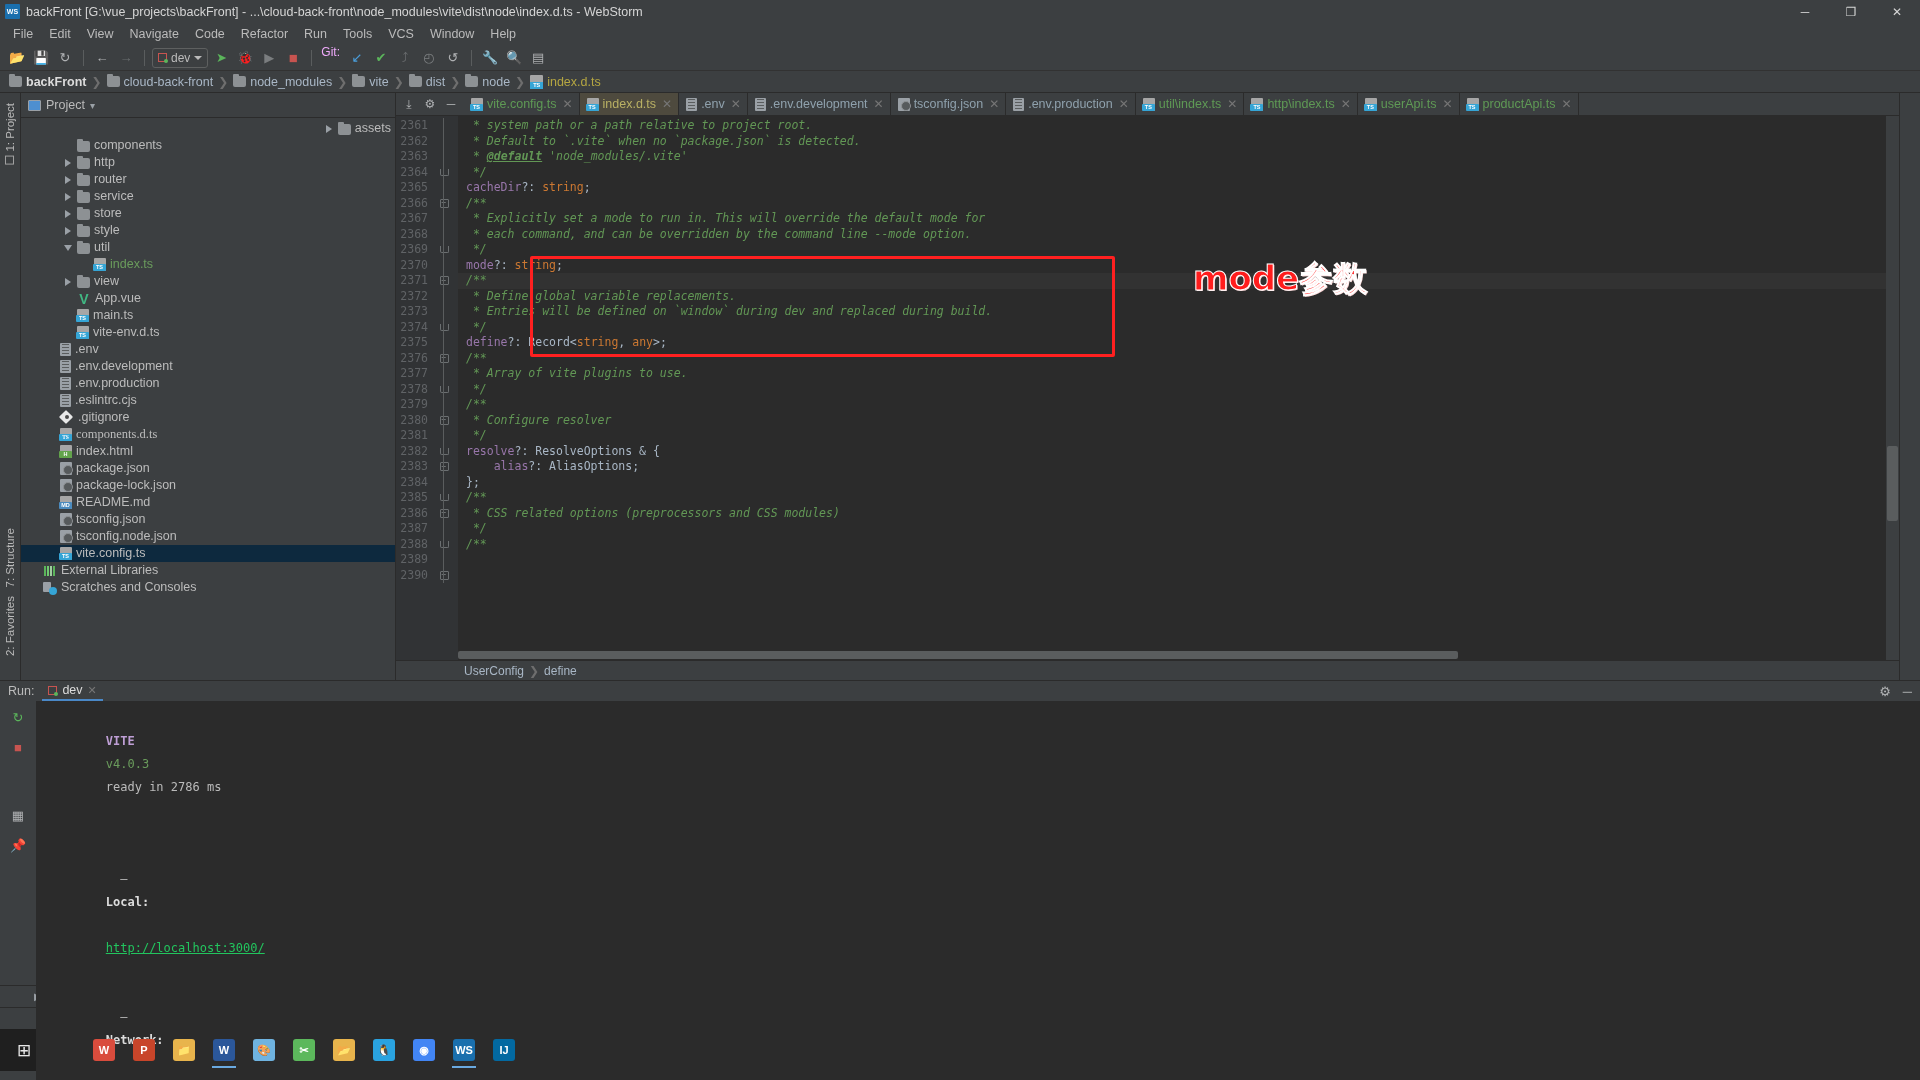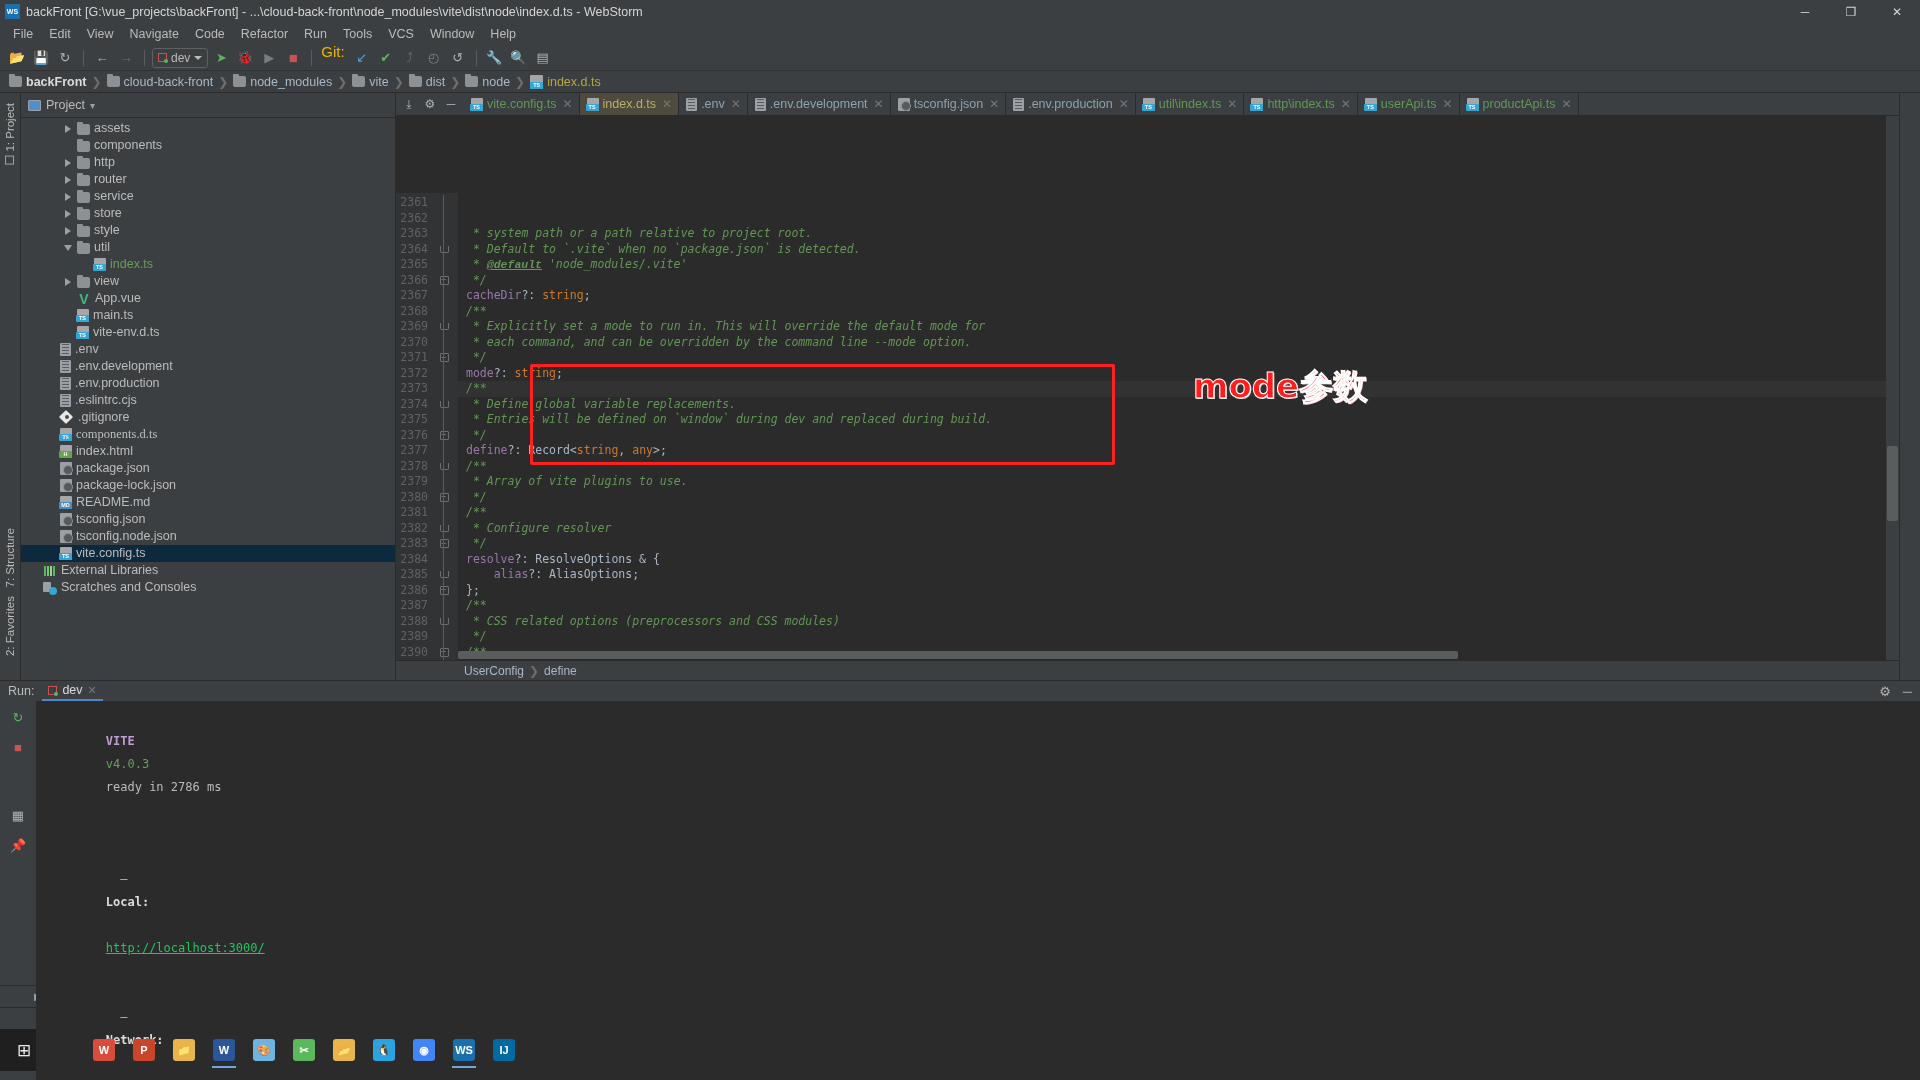--- a/index.html
+++ b/index.html
@@ -45,21 +45,21 @@
     color: #afb1b3; font-size: 13px; position: relative;
   }
   .tb-sep { width: 1px; height: 16px; background: #5a5d5e; margin: 0 5px; }
   .runcfg {
     display: flex; align-items: center; gap: 4px; border: 1px solid #5e6060;
     border-radius: 3px; height: 20px; padding: 0 5px; color: #bbb; font-size: 12px;
   }
   .runcfg .sq { width: 9px; height: 9px; border: 1.5px solid #c75450; position: relative; }
   .runcfg .sq::after { content:''; position:absolute; right:-2px; bottom:-2px; width:4px; height:4px; background:#5bb55b; border-radius:50%; }
   .caret { width: 0; height: 0; border-left: 4px solid transparent; border-right: 4px solid transparent; border-top: 4px solid #bbb; }
-  .git-label { color: #eab308; font-size: 15px; margin: 0 4px 12px 2px; }
+  .git-label { color: #f0abfc; font-size: 12px; margin: 0 4px 12px 2px; }
 
   
   .navbar {
     height: 22px; background: #3c3f41; display: flex; align-items: center;
     padding-left: 6px; font-size: 12.5px; color: #a9b7c6; gap: 1px;
     border-bottom: 1px solid #2b2b2b;
   }
   .crumb { display: flex; align-items: center; gap: 4px; padding: 0 3px; }
   .crumb.bold { color: #dcdcdc; font-weight: bold; }
   .crumb-sep { color: #6e6e6e; font-size: 12px; padding: 0 1px; }
@@ -167,42 +167,42 @@
     display: flex; align-items: center; gap: 4px; padding: 0 6px 0 7px;
     font-size: 12.5px; color: #9aa7b0; border-right: 1px solid #2b2b2b; position: relative;
     white-space: nowrap;
   }
   .tab.active { background: #4e4a3e; color: #b5a642; }
   .tab.active .tlabel { color: #b9b064; }
   .tab .tlabel { color: #8fa1ad; }
   .tab .tlabel.green { color: #5f9a55; }
   .tab .x { color: #767676; font-size: 12px; margin-left: 2px; }
 
-  .editor-body { flex: 1; display: flex; position: relative; overflow: hidden; align-items: flex-end; }
+  .editor-body { flex: 1; display: flex; position: relative; overflow: hidden; }
   .gutter {
     width: 62px; background: #313335; flex: none; text-align: right; position: relative;
     font-family: "DejaVu Sans Mono", monospace; font-size: 11.5px; color: #606366; padding-top: 2px;
   }
   .gline { height: 15.5px; line-height: 15.5px; padding-right: 30px; }
   .foldcol { position: absolute; right: 6px; top: 2px; width: 16px; }
   .fold { height: 15.5px; display: flex; align-items: center; justify-content: center; }
   .fold i {
     width: 9px; height: 9px; border: 1px solid #6b6f71; border-radius: 1px;
     display: flex; align-items: center; justify-content: center; color: #8a8f91; font-size: 8px; line-height: 1;
   }
   .foldline { position: absolute; left: 7px; top: 0; bottom: 0; width: 1px; background: #5a5d5e; }
 
   .code {
     flex: 1; position: relative; padding-top: 2px; overflow: hidden;
     font-family: "DejaVu Sans Mono", monospace; font-size: 11.5px;
   }
   .cline { height: 15.5px; line-height: 15.5px; padding-left: 8px; white-space: pre; }
   .cline.cur { background: #323232; }
   .cm { color: #629755; font-style: italic; }
-  .cm-tag { color: #629755; font-style: italic; font-weight: bold; text-decoration: underline; font-family: Liberation Mono, monospace; }
+  .cm-tag { color: #629755; font-style: italic; font-weight: bold; text-decoration: underline; }
   .kw { color: #cc7832; }
   .prop { color: #9876aa; }
   .pun { color: #a9b7c6; }
 
   .redbox {
     position: absolute; border: 3px solid #ff2020; pointer-events: none; border-radius: 2px;
   }
   .annot {
     position: absolute; color: #ff1d1d; font-weight: bold; font-size: 34px;
     font-family: "DejaVu Sans", sans-serif; text-shadow: 1px 1px 0 #ffdcdc;
@@ -396,21 +396,21 @@
     <div style="height:20px"></div>
   </div>
 
   <div class="project-panel">
     <div class="panel-head">
       <span class="win-ico"></span>
       <span>Project</span>
       <span style="color:#9aa0a6;font-size:10px">▾</span>
     </div>
     <div class="tree" id="tree">
-        <div class="node" style="padding-left: 42px;">
+        <div class="node" style="padding-left: 42px; justify-content: flex-end;">
           <span class="arrow">
             <i></i>
           </span>
           <span class="ico folder"></span>
           <span class="nlabel">assets</span>
         </div>
         <div class="node" style="padding-left: 42px;">
           <span class="arrow"></span>
           <span class="ico folder"></span>
           <span class="nlabel">components</span>

